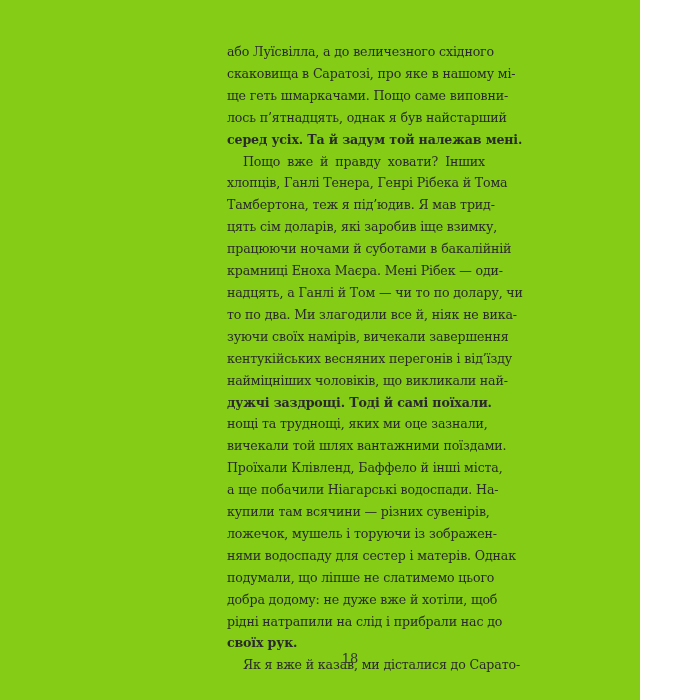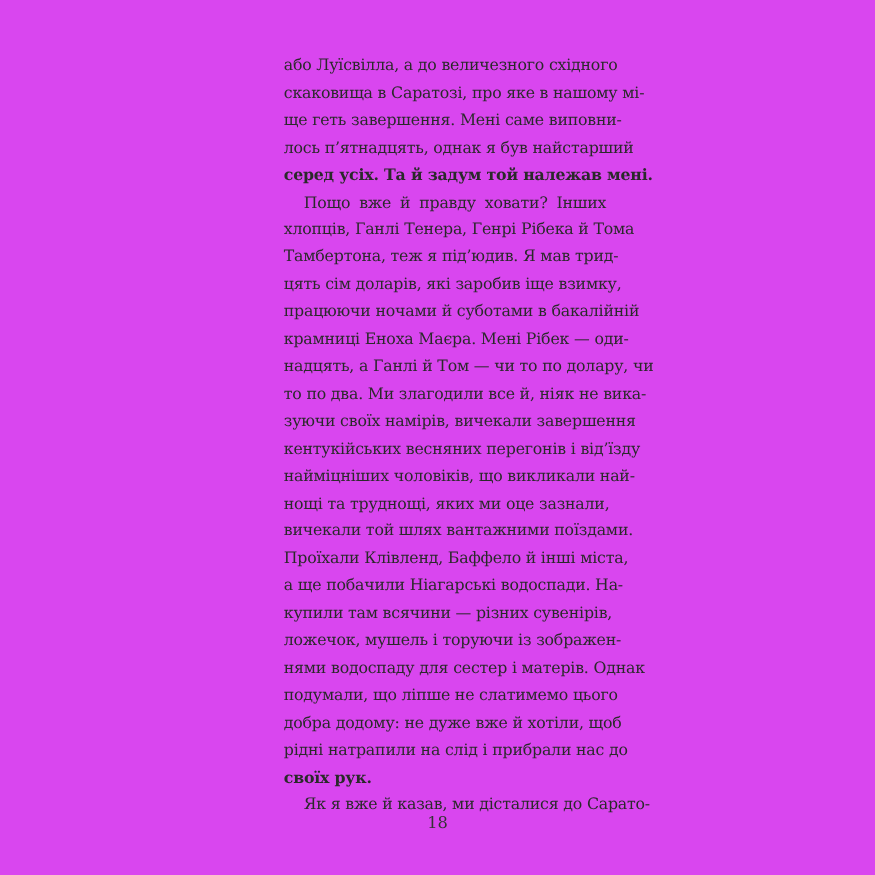--- a/index.html
+++ b/index.html
@@ -1,18 +1,18 @@
 <!DOCTYPE html>
 <html><head>
   <meta charset="utf-8">
   <style>
     html, body { margin: 0; padding: 0; background: #ffffff; }
     body { width: 700px; height: 700px; position: relative; overflow: hidden; }
     .page {
-      position: absolute; left: 0; top: 0; width: 700px; height: 700px; background: #d946ef;
+      position: absolute; left: 0; top: 0; width: 640px; height: 700px; background: #84cc16;
     }
     .text-block {
       position: absolute;
       left: 227px;
       top: 41px;
       width: 258px;
       font-family: "DejaVu Serif", "Liberation Serif", serif;
       font-size: 12.6px;
       line-height: 21.9px;
       color: #2a2a2a;
@@ -37,35 +37,36 @@
     }
   </style>
 </head>
 <body>
 
 <div class="page">
   <div class="text-block">
 
     <span class="line">або Луїсвілла, а до величезного східного</span>
     <span class="line">скаковища в Саратозі, про яке в нашому мі-</span>
-    <span class="line">ще геть завершення. Мені саме виповни-</span>
+    <span class="line">ще геть шмаркачами. Пощо саме виповни-</span>
     <span class="line">лось п’ятнадцять, однак я був найстарший</span>
     <span class="line last">серед усіх. Та й задум той належав мені.</span>
 
     <span class="line indent">Пощо вже й правду ховати? Інших</span>
     <span class="line">хлопців, Ганлі Тенера, Генрі Рібека й Тома</span>
     <span class="line">Тамбертона, теж я під’юдив. Я мав трид-</span>
     <span class="line">цять сім доларів, які заробив іще взимку,</span>
     <span class="line">працюючи ночами й суботами в бакалійній</span>
     <span class="line">крамниці Еноха Маєра. Мені Рібек — оди-</span>
     <span class="line">надцять, а Ганлі й Том — чи то по долару, чи</span>
     <span class="line">то по два. Ми злагодили все й, ніяк не вика-</span>
     <span class="line">зуючи своїх намірів, вичекали завершення</span>
     <span class="line">кентукійських весняних перегонів і від’їзду</span>
     <span class="line">найміцніших чоловіків, що викликали най-</span>
+    <span class="line last">дужчі заздрощі. Тоді й самі поїхали.</span>
 
     <span class="line">нощі та труднощі, яких ми оце зазнали,</span>
     <span class="line">вичекали той шлях вантажними поїздами.</span>
     <span class="line">Проїхали Клівленд, Баффело й інші міста,</span>
     <span class="line">а ще побачили Ніагарські водоспади. На-</span>
     <span class="line">купили там всячини — різних сувенірів,</span>
     <span class="line">ложечок, мушель і торуючи із зображен-</span>
     <span class="line">нями водоспаду для сестер і матерів. Однак</span>
     <span class="line">подумали, що ліпше не слатимемо цього</span>
     <span class="line">добра додому: не дуже вже й хотіли, щоб</span>

